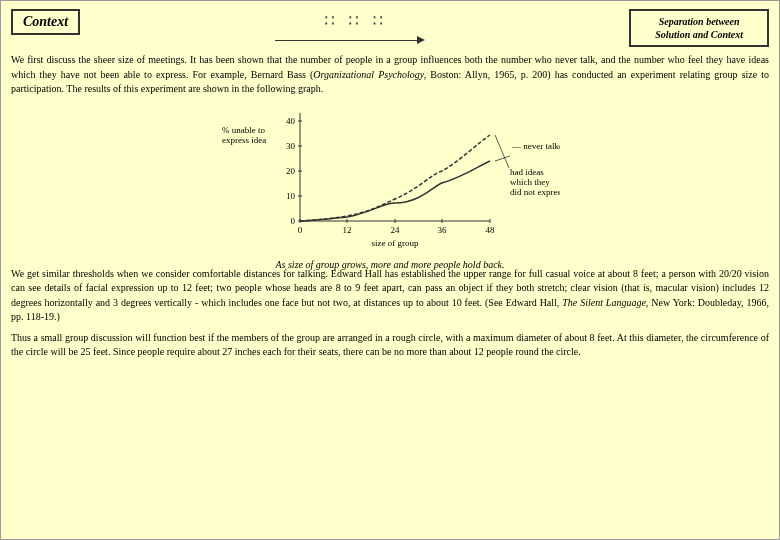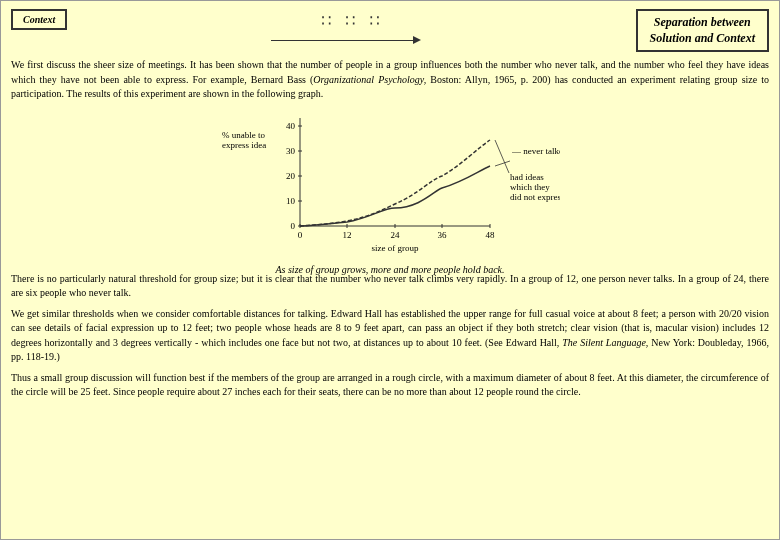--- a/index.html
+++ b/index.html
@@ -24,44 +24,44 @@
       display: flex;
       justify-content: space-between;
       align-items: flex-start;
       margin-bottom: 6px;
     }
     .context-box {
       border: 2px solid #333;
       padding: 3px 10px;
       font-style: italic;
       font-weight: bold;
-      font-size: 10px;
+      font-size: 14px;
       background: #ffffcc;
       display: inline-block;
     }
     .header-center {
       display: flex;
       flex-direction: column;
       align-items: center;
       padding-top: 2px;
     }
     .dots-line {
       display: flex;
       gap: 4px;
       align-items: center;
       font-size: 16px;
       color: #333;
       letter-spacing: 2px;
     }
     .separation-box {
       border: 2px solid #333;
-      padding: 4px 12px;
+      padding: 4px 24px;
       font-style: italic;
       font-weight: bold;
-      font-size: 12px;
+      font-size: 10px;
       background: #ffffcc;
       text-align: center;
       max-width: 220px;
       line-height: 1.3;
     }
     
     .body-text {
       font-size: 10px;
       line-height: 1.45;
       margin-bottom: 6px;
@@ -164,23 +164,20 @@
         <text x="290" y="82" font-size="9" font-family="Times New Roman">which they</text>
         <text x="290" y="92" font-size="9" font-family="Times New Roman">did not express</text>
         <line x1="275" y1="32" x2="289" y2="65" stroke="#333" stroke-width="0.8"></line>
       </svg>
       <div class="chart-caption">
         <em>As size of group grows, more and more people hold back.</em>
       </div>
     </div>
   </div>
 
-  <div class="body-text">
-    There is no particularly natural threshold for group size; but it is clear that the number who never talk climbs very rapidly. In a group of 12, one person never talks. In a group of 24, there are six people who never talk.
-  </div>
 
   <div class="body-text">
     We get similar thresholds when we consider comfortable distances for talking. Edward Hall has established the upper range for full casual voice at about 8 feet; a person with 20/20 vision can see details of facial expression up to 12 feet; two people whose heads are 8 to 9 feet apart, can pass an object if they both stretch; clear vision (that is, macular vision) includes 12 degrees horizontally and 3 degrees vertically - which includes one face but not two, at distances up to about 10 feet. (See Edward Hall, <em>The Silent Language,</em> New York: Doubleday, 1966, pp. 118-19.)
   </div>
 
   <div class="body-text">
     Thus a small group discussion will function best if the members of the group are arranged in a rough circle, with a maximum diameter of about 8 feet. At this diameter, the circumference of the circle will be 25 feet. Since people require about 27 inches each for their seats, there can be no more than about 12 people round the circle.
   </div>
 </div>
 

